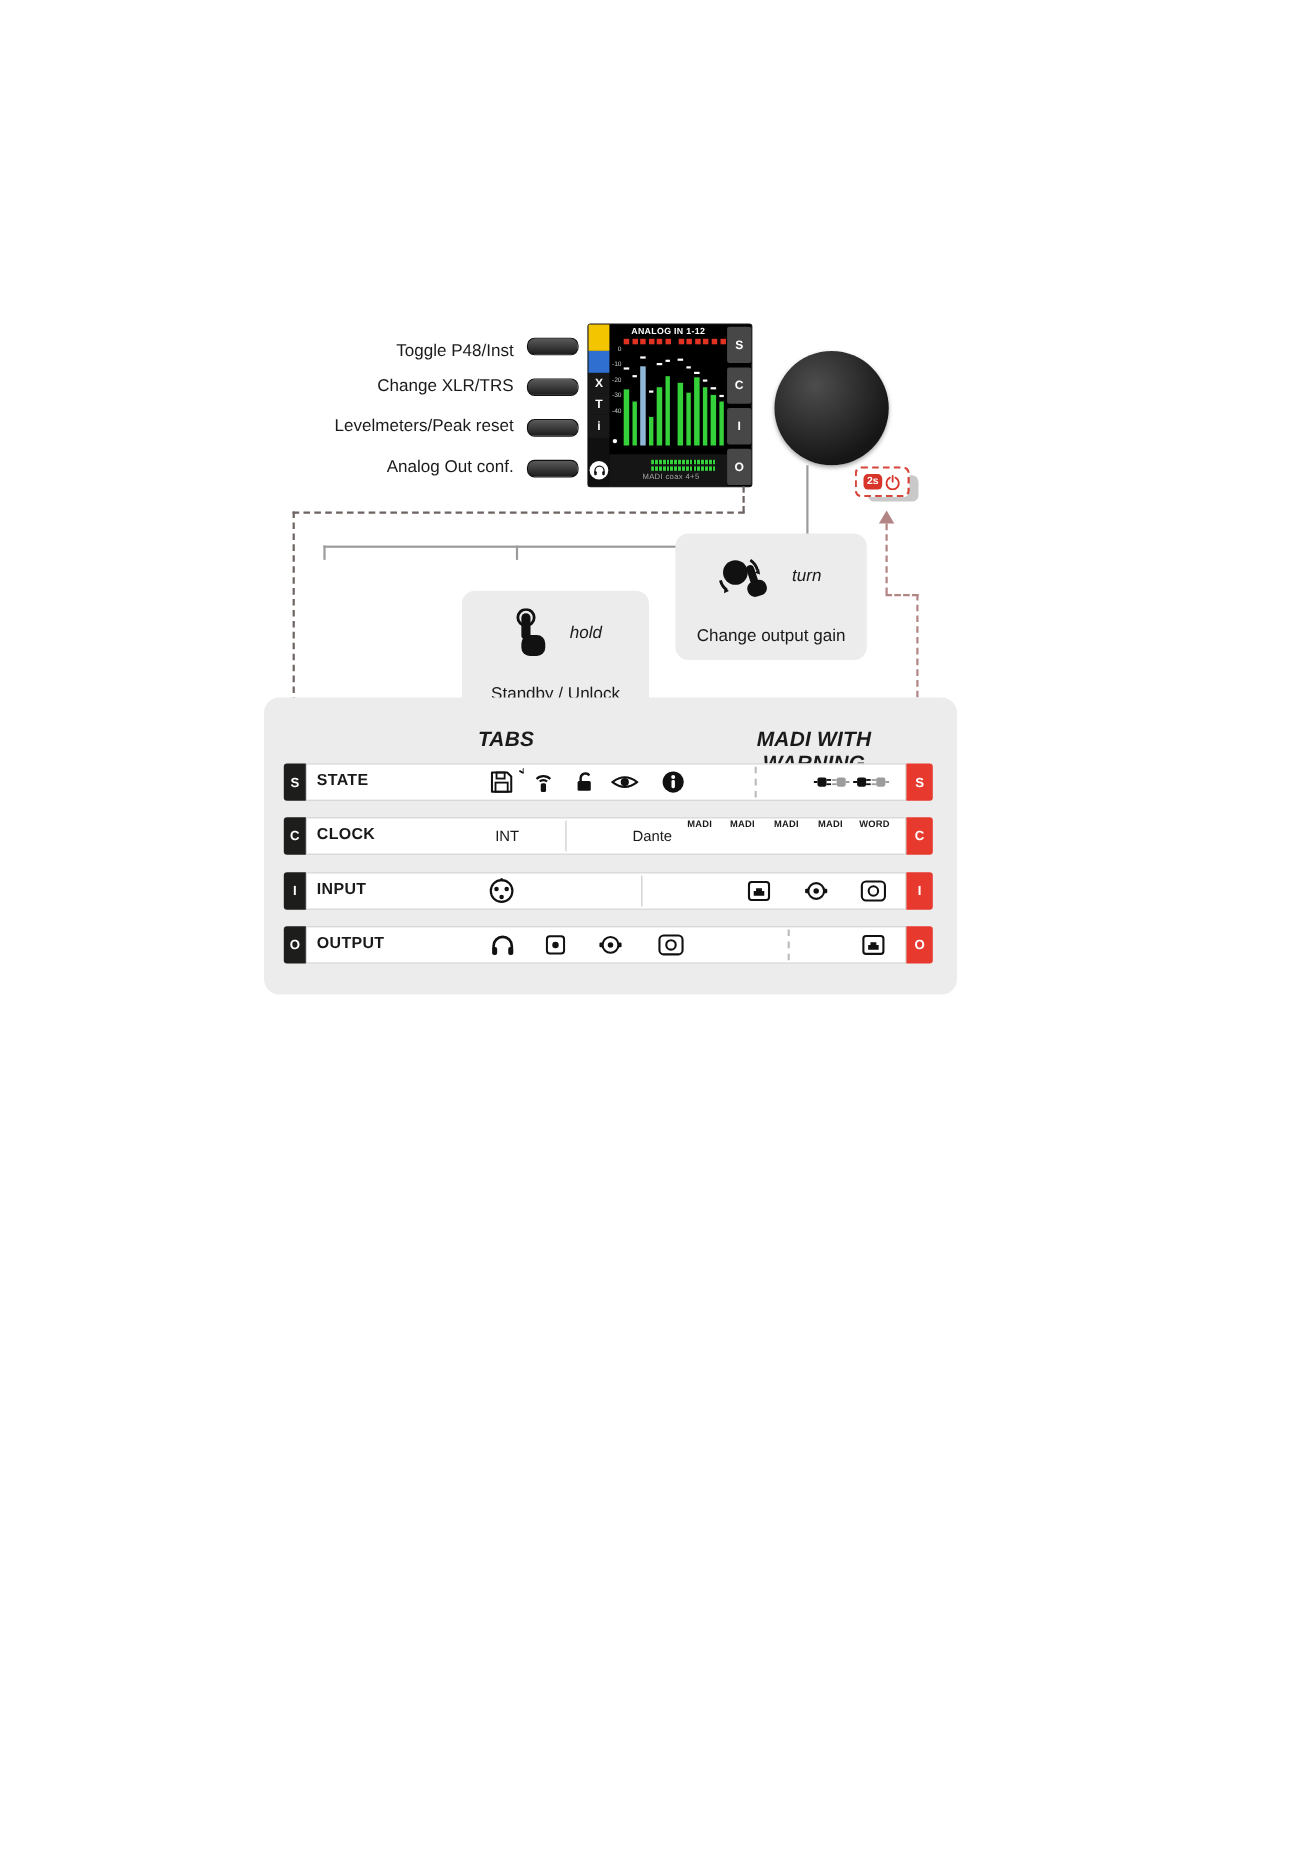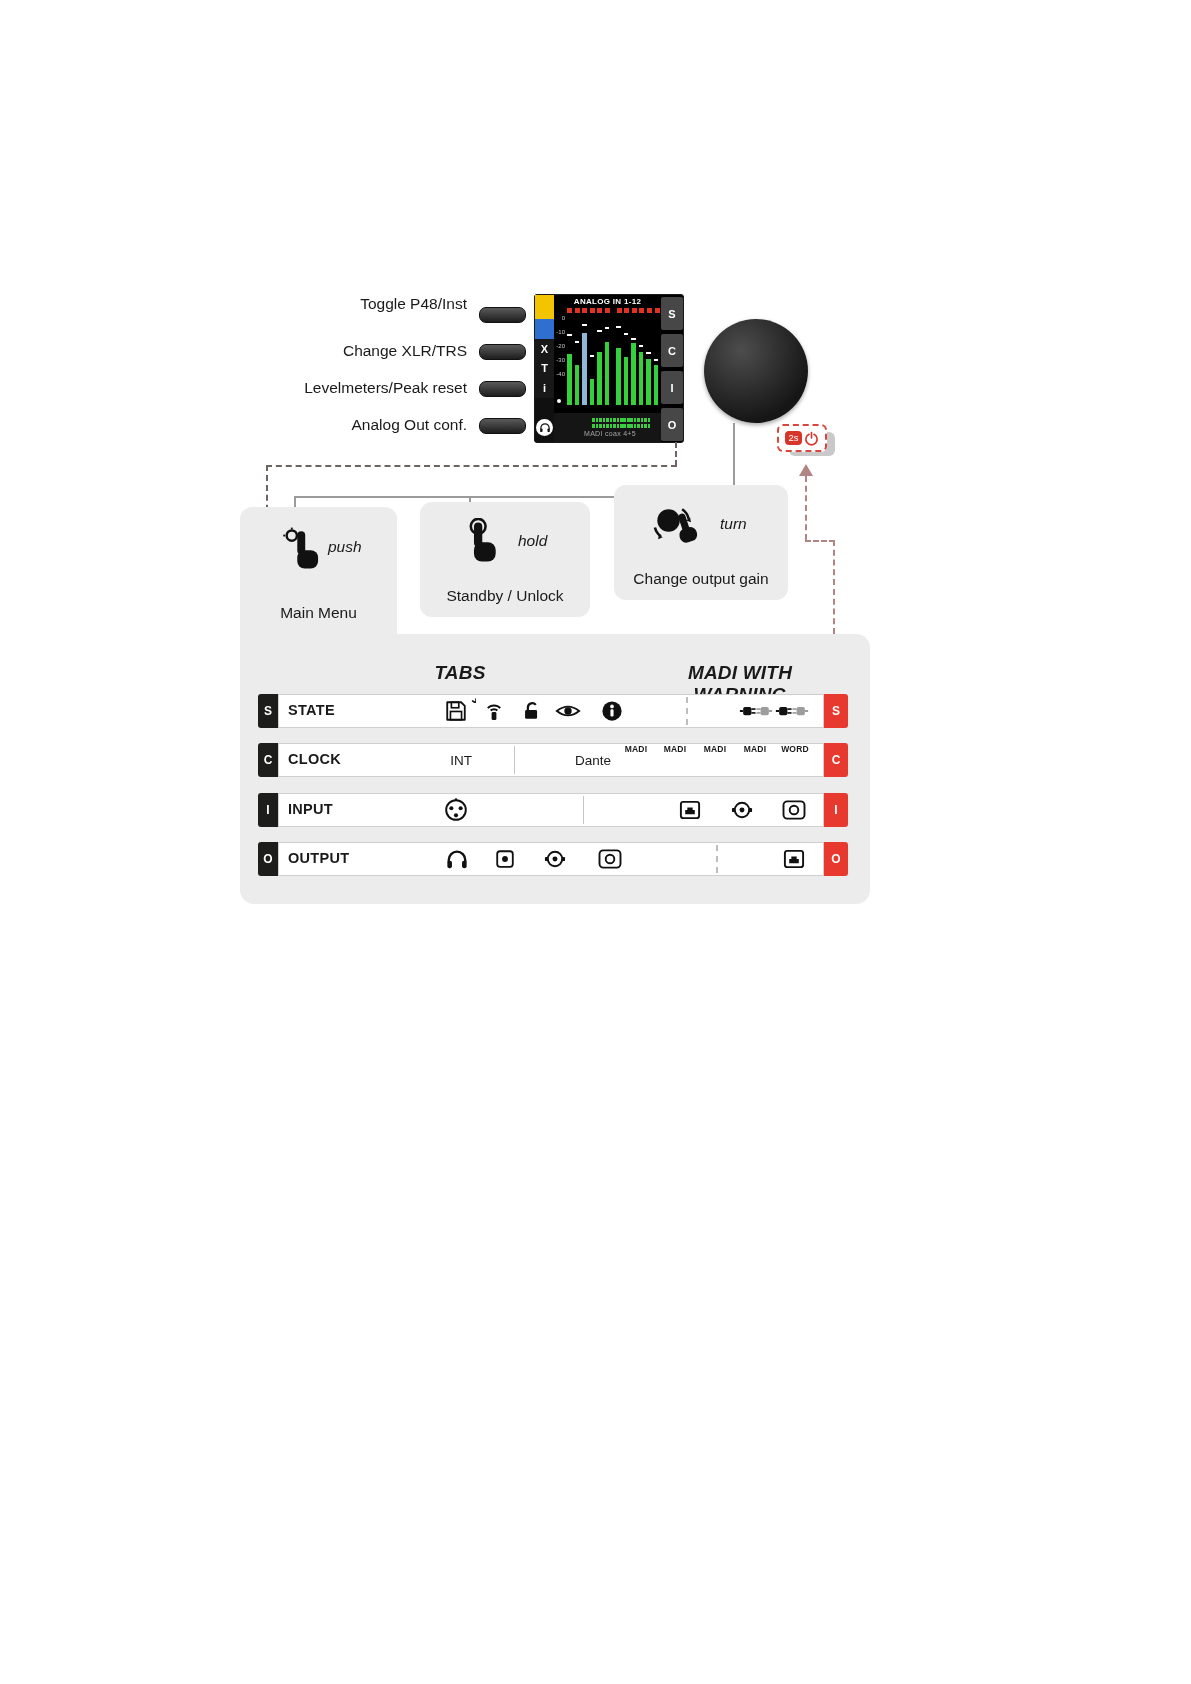--- a/index.html
+++ b/index.html
@@ -42,21 +42,21 @@
   .rcol{position:absolute;right:0;top:0;width:22px;height:147px;}
   .rc{position:absolute;left:0;width:22px;height:33px;background:#474747;color:#fff;
       font-size:11px;font-weight:bold;display:flex;align-items:center;justify-content:center;border-radius:2px;}
 
   
   #knob{position:absolute;left:704px;top:319px;width:104px;height:104px;border-radius:50%;
         background:radial-gradient(circle at 36% 30%,#4d4d4d,#161616 72%);box-shadow:0 2px 4px rgba(0,0,0,.35);}
   #power-shadow{position:absolute;left:789px;top:432px;width:46px;height:24px;border-radius:6px;background:#c9c9c9;}
   #power{position:absolute;left:777px;top:424px;width:46px;height:24px;border-radius:6px;background:#fff;
          border:2px dashed #d8453a;display:flex;align-items:center;justify-content:center;gap:2px;}
-  .p2s{background:#d8352a;color:#fff;font-size:9.5px;font-weight:normal;border-radius:4px;padding:2px 3px;line-height:1;}
+  .p2s{background:#d8352a;color:#fff;font-size:9.5px;font-weight:bold;border-radius:4px;padding:2px 3px;line-height:1;}
 
   
   .sline{position:absolute;background:#9b9b9b;}
   .dashv{position:absolute;border-left:2px dashed #6d6360;width:0;}
   .dashh{position:absolute;border-top:2px dashed #6d6360;height:0;}
   .dashv.red{border-left-color:#b28484;} .dashh.red{border-top-color:#b28484;}
   .arr-down{position:absolute;width:0;height:0;border-left:7px solid transparent;border-right:7px solid transparent;border-top:12px solid #6d6360;}
   .arr-up{position:absolute;width:0;height:0;border-left:7px solid transparent;border-right:7px solid transparent;border-bottom:12px solid #b28484;}
 
   
@@ -207,21 +207,21 @@
     <path d="M2.5,22 a13,13 0 0 0 5,7.5" fill="none" stroke="#111" stroke-width="2.2"></path>
     <path d="M5.2,32 l0.5,-4.2 l3.4,2.4 z" fill="#111"></path>
     <rect x="24" y="10" width="6" height="16" rx="3" fill="#111" transform="rotate(-18 27 18)"></rect>
     <rect x="23" y="23" width="15" height="12" rx="5.5" fill="#111" transform="rotate(-18 28 28)"></rect>
   </symbol>
 </defs>
 </svg>
 
 <div id="page">
 
-  <div class="hwlabel" style="top:295px">Toggle P48/Inst</div>
+  <div class="hwlabel" style="top:311px">Toggle P48/Inst</div>
   <div class="hwlabel" style="top:342px">Change XLR/TRS</div>
   <div class="hwlabel" style="top:379px">Levelmeters/Peak reset</div>
   <div class="hwlabel" style="top:416px">Analog Out conf.</div>
   <div class="pill" style="top:307px"></div>
   <div class="pill" style="top:344px"></div>
   <div class="pill" style="top:381px"></div>
   <div class="pill" style="top:418px"></div>
 
   <div id="screen">
     <div class="lcol">
@@ -340,28 +340,21 @@
   <div class="sline" style="left:671px;top:496px;width:2px;height:13px"></div>
   <div class="dashv" style="left:675px;top:442px;height:24px"></div>
   <div class="dashh" style="left:266px;top:465px;width:411px"></div>
   <div class="dashv" style="left:266px;top:465px;height:185px"></div>
   <div class="arr-down" style="left:260px;top:650px"></div>
   <div class="arr-up" style="left:799px;top:464px"></div>
   <div class="dashv red" style="left:805px;top:476px;height:64px"></div>
   <div class="dashh red" style="left:805px;top:540px;width:30px"></div>
   <div class="dashv red" style="left:833px;top:540px;height:94px"></div>
 
-  <div class="gcard" style="left:240px;top:507px;width:157px;height:160px">
-    <svg class="gicon" style="left:42px;top:20px" width="44" height="44" viewBox="0 0 36 36">
-        <use href="#i-hand-push"></use>
-      </svg>
-    <span class="gaction" style="left:88px;top:31px">push</span>
-    <span class="gresult" style="top:97px">Main Menu</span>
-  </div>
-  <div class="gcard" style="left:420px;top:502px;width:170px;height:115px">
+  <div class="gcard" style="left:420px;top:537px;width:170px;height:115px">
     <svg class="gicon" style="left:38px;top:16px" width="46" height="46" viewBox="0 0 36 36">
         <use href="#i-hand-hold"></use>
       </svg>
     <span class="gaction" style="left:98px;top:30px">hold</span>
     <span class="gresult" style="top:85px">Standby / Unlock</span>
   </div>
   <div class="gcard" style="left:614px;top:485px;width:174px;height:115px">
     <svg class="gicon" style="left:38px;top:16px" width="52" height="46" viewBox="0 0 44 38">
         <use href="#i-hand-turn"></use>
       </svg>

